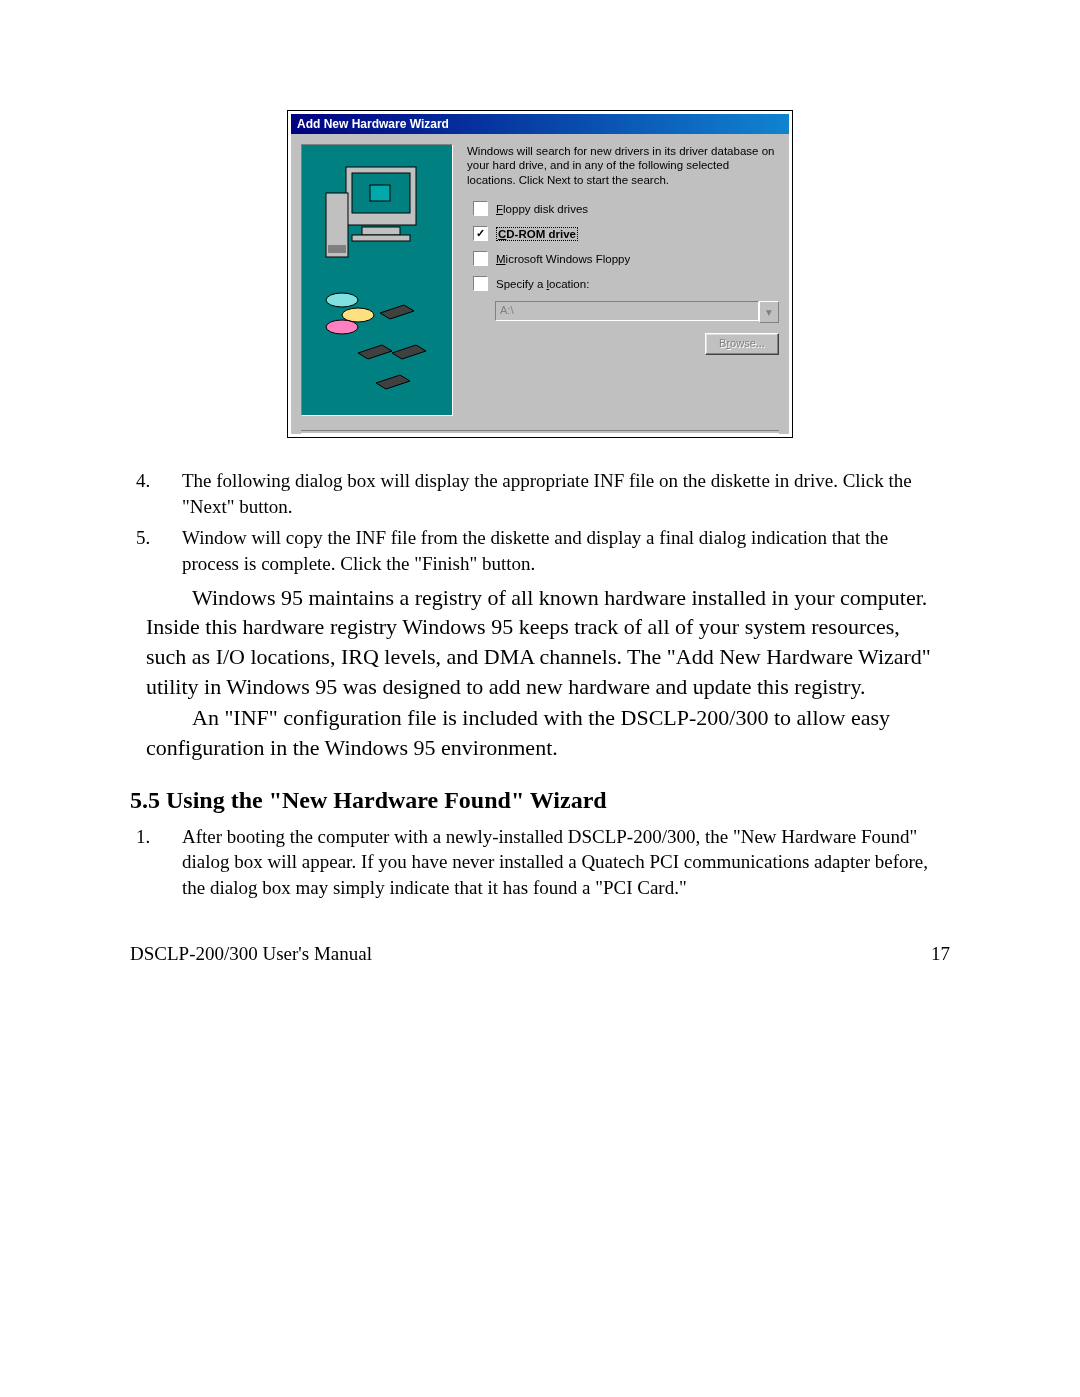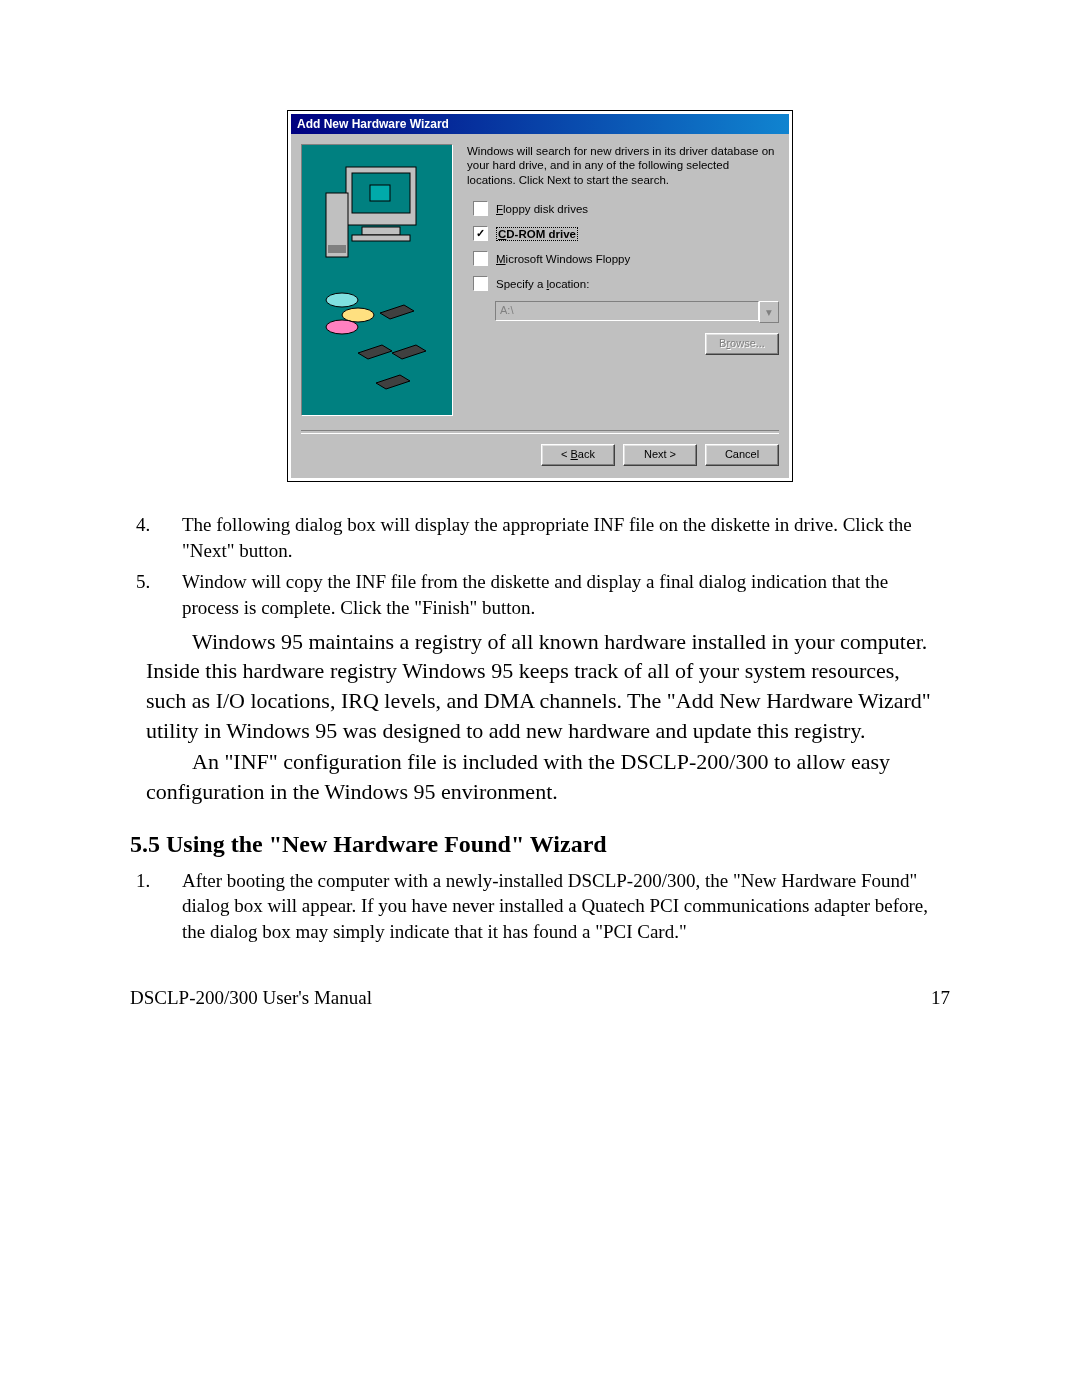--- a/index.html
+++ b/index.html
@@ -220,25 +220,20 @@
             <div class="loc-input">A:\</div>
             <div class="loc-dd">▾</div>
           </div>
 
           <div class="browse-row">
             <div class="btn disabled">B<u>r</u>owse...</div>
           </div>
         </div>
       </div>
       <div class="dlg-sep"></div>
-      <div class="dlg-buttons">
-        <div class="btn">&lt; <u>B</u>ack</div>
-        <div class="btn">Next &gt;</div>
-        <div class="btn">Cancel</div>
-      </div>
     </div>
   </div>
 
   <div class="list-block">
     <div class="li-row">
       <div class="li-num">4.</div>
       <div class="li-text">The following dialog box will display the appropriate INF file on the diskette in drive. Click the "Next" button.</div>
     </div>
     <div class="li-row">
       <div class="li-num">5.</div>

